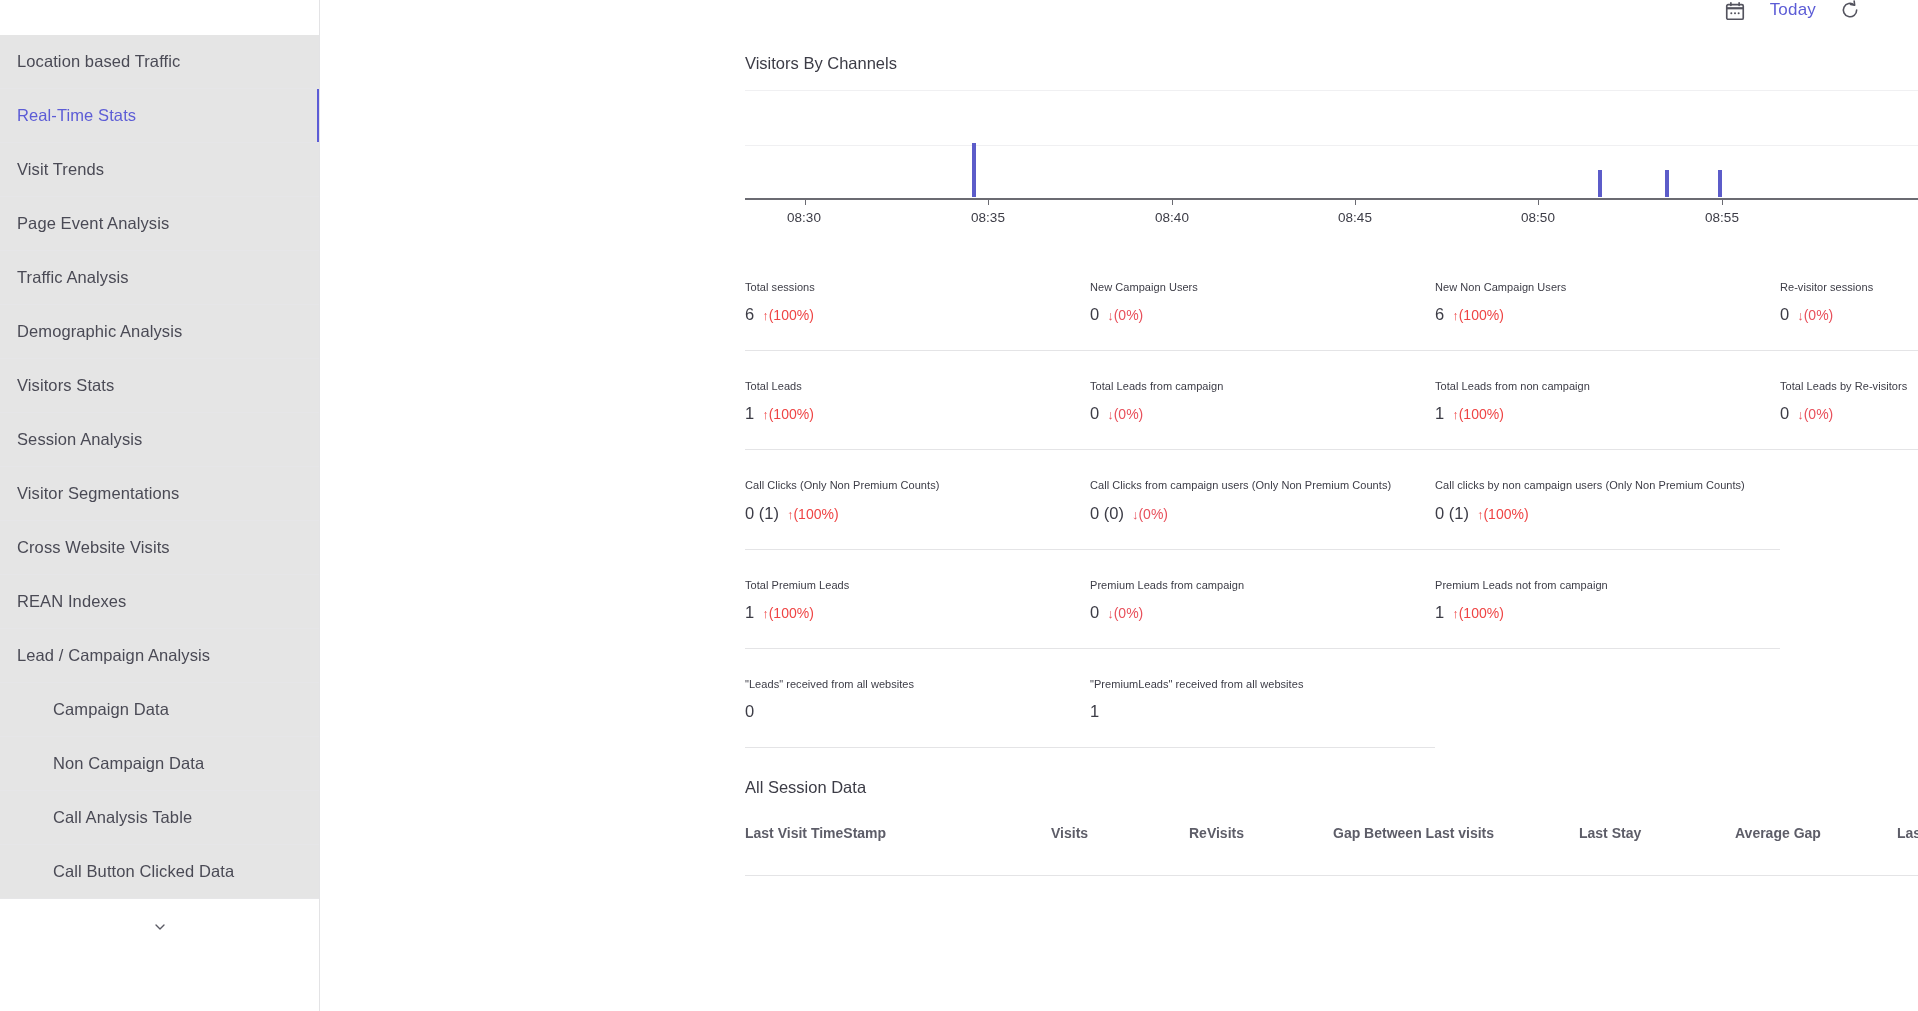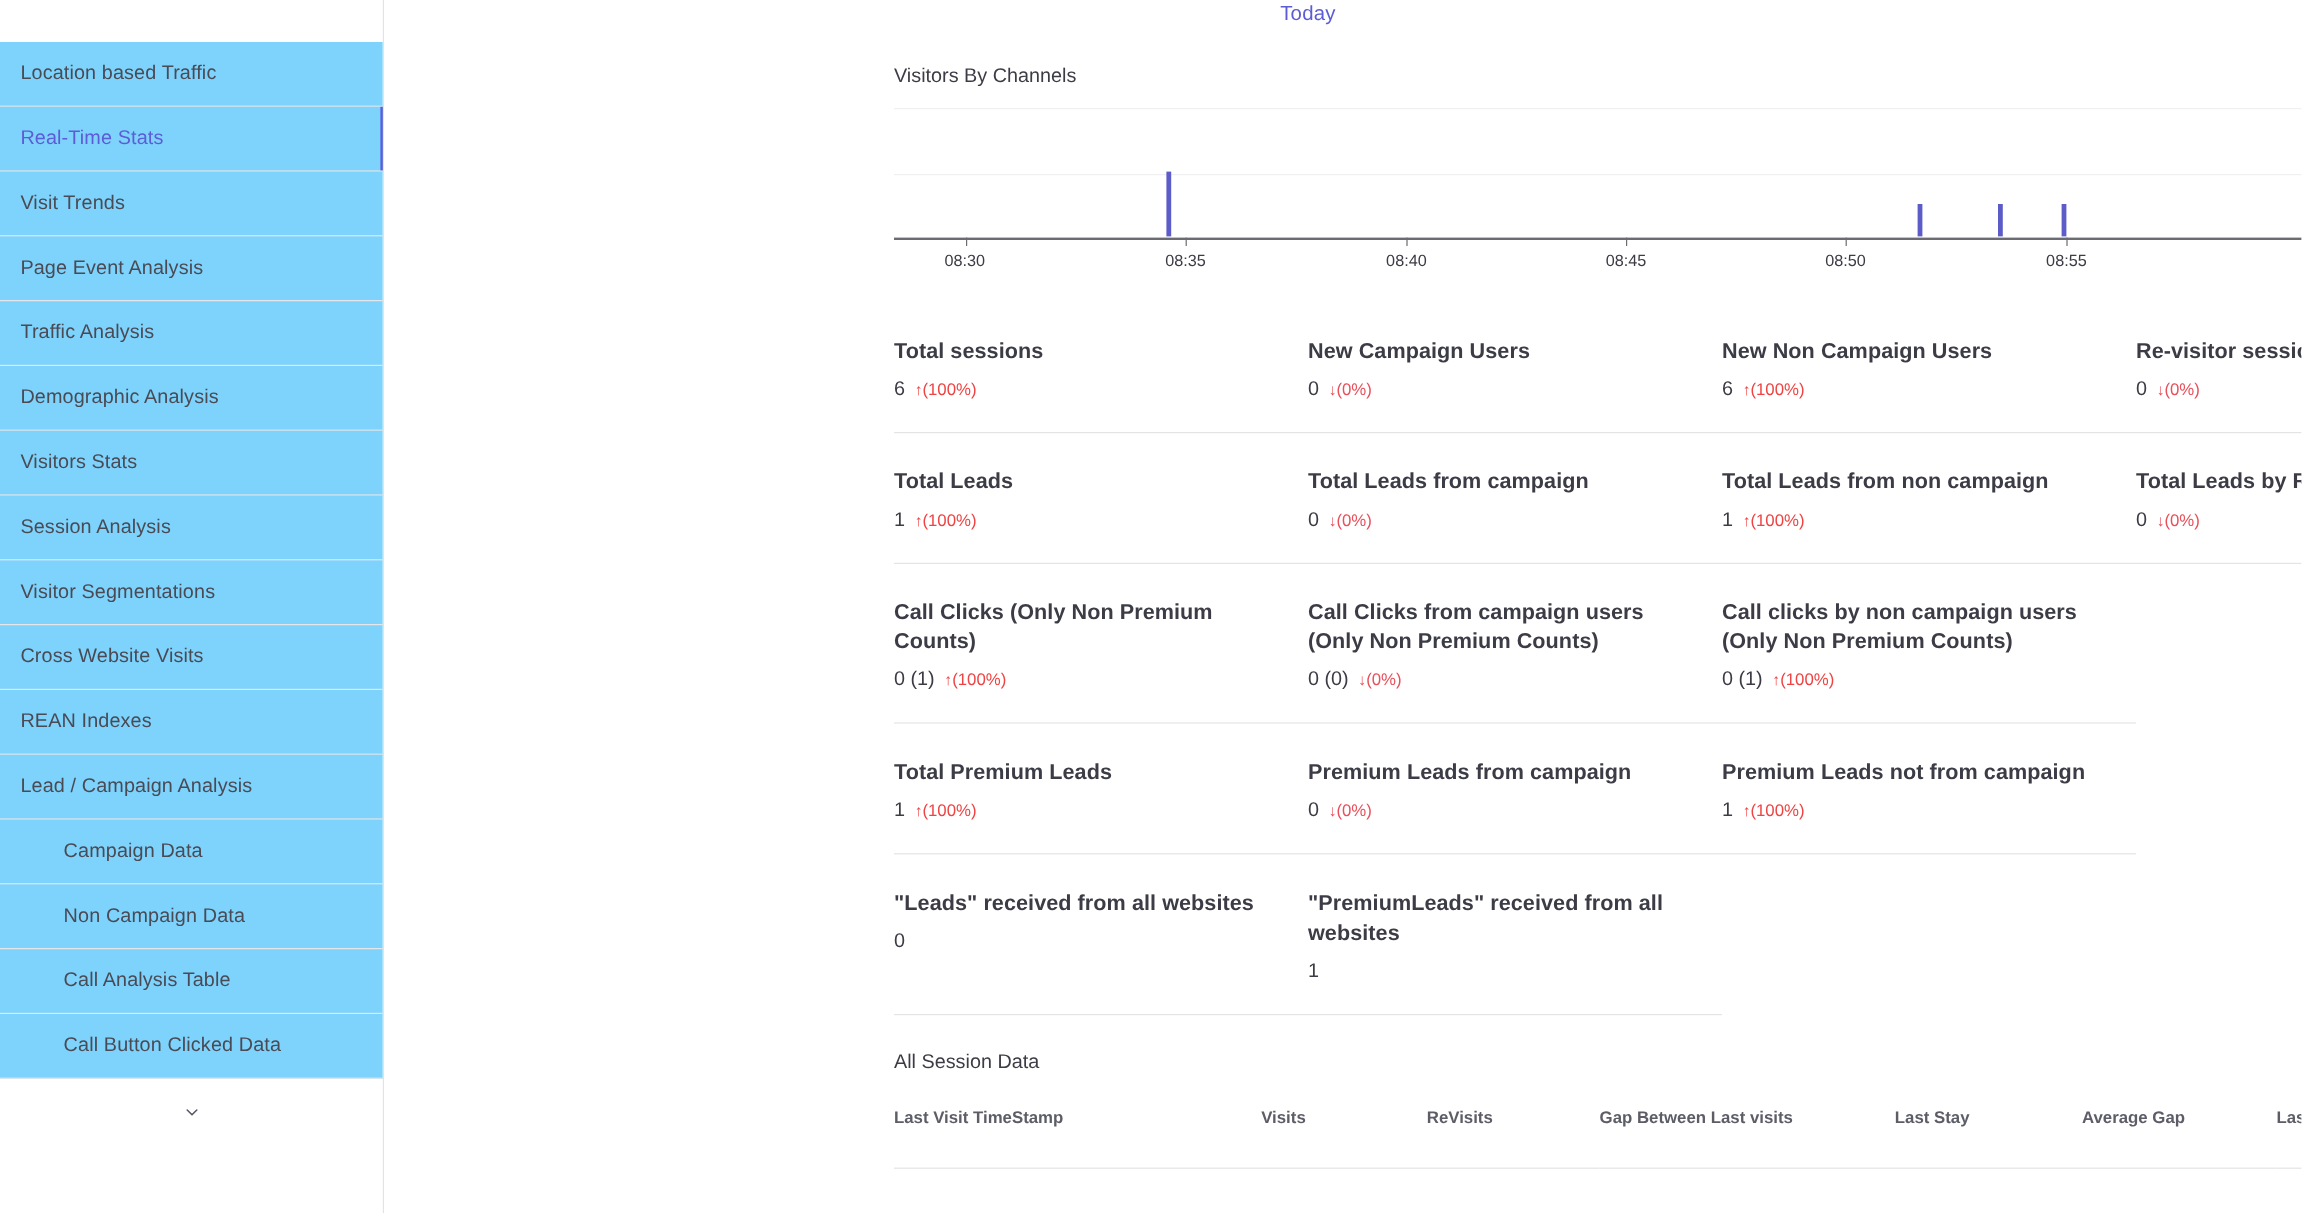--- a/index.html
+++ b/index.html
@@ -26,21 +26,21 @@
     height: 54px;
     display: flex;
     align-items: center;
     border-bottom: 1px solid #e6e6e8;
     font-size: 16.5px;
     color: #4a4a55;
     padding-left: 17px;
     letter-spacing: 0.1px;
     cursor: pointer;
     position: relative;
-    background: #7dd3fc;
+    background: #e5e5e5;
   }
   .nav-item.sub { padding-left: 53px; }
   .nav-item.active {
     color: #5c5cd6;
   }
   .nav-item.active::after {
     content: "";
     position: absolute;
     right: -1px; top: 0; bottom: 0;
     width: 3px;
@@ -61,25 +61,23 @@
   
   .main {
     flex: 1 1 auto;
     position: relative;
     height: 1011px;
     overflow: hidden;
   }
   .topbar {
     height: 46px;
     display: flex;
-    align-items: center;
     justify-content: flex-end;
     padding-right: 58px;
     gap: 24px;
-    flex-direction: column;
   }
   .cal-icon { width: 22px; height: 22px; display: block; cursor: pointer; }
   .today-link {
     color: #5c5cd6;
     font-size: 17px;
     cursor: pointer;
     letter-spacing: .2px;
   }
   .refresh-icon { width: 20px; height: 20px; display: block; cursor: pointer; }
 
@@ -141,25 +139,24 @@
   }
   .metric-row.bordered { border-bottom: 1px solid #e4e4e6; }
   .metric-row.w75 { width: 1035px; }
   .metric-row.w50 { width: 690px; }
   .metric-cell {
     width: 345px;
     flex: 0 0 345px;
     padding-right: 30px;
   }
   .metric-label {
-    font-size: 18px;
+    font-size: 11px;
     color: #3c3c46;
     line-height: 1.38;
     letter-spacing: .05px;
-    font-weight: bold;
   }
   .metric-value {
     margin-top: 10px;
     font-size: 16.5px;
     color: #3c3c46;
     display: flex;
     align-items: baseline;
     gap: 8px;
     white-space: nowrap;
   }

